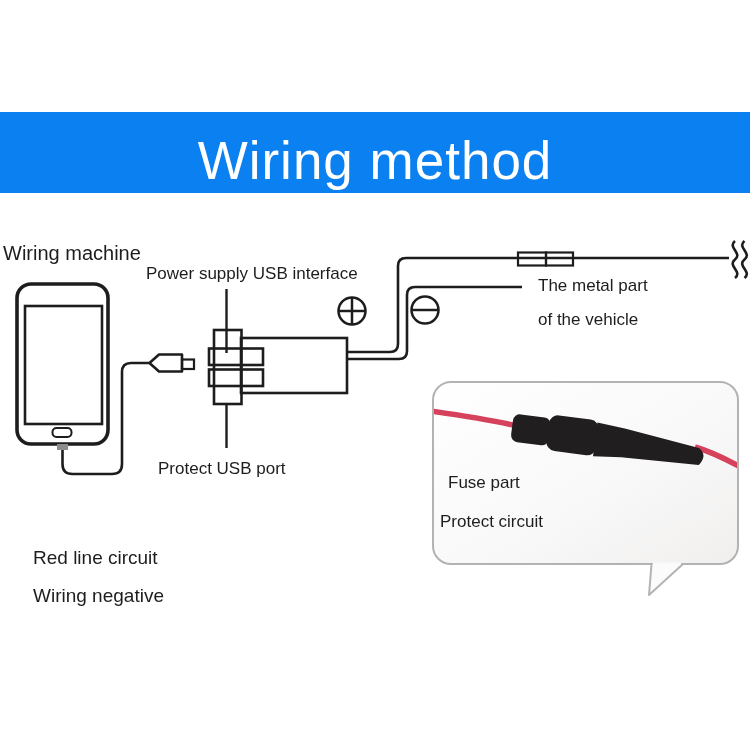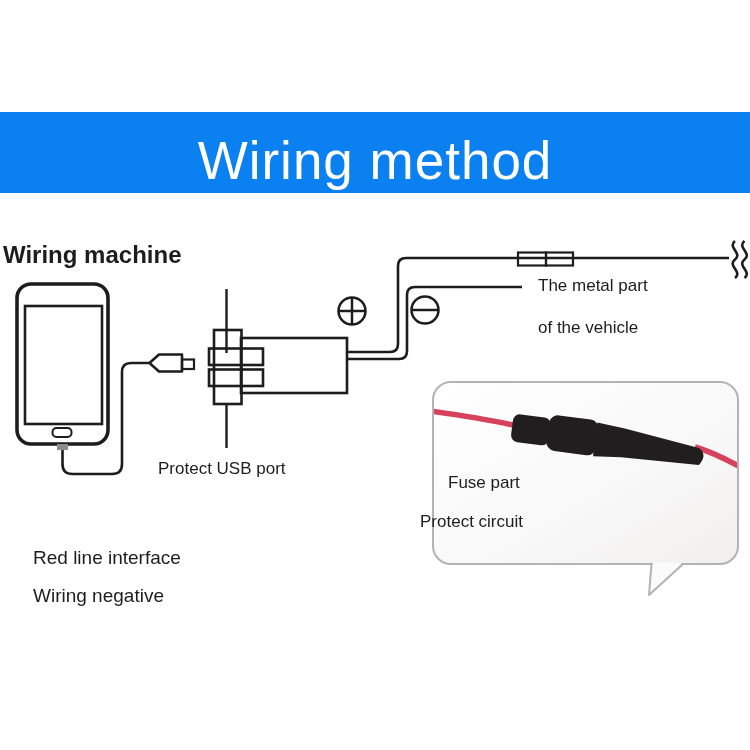--- a/index.html
+++ b/index.html
@@ -11,28 +11,28 @@
     position:absolute;left:0;top:112px;width:750px;height:81px;
     background:var(--color-banner,#0b80f0);
     display:flex;align-items:flex-end;justify-content:center;
   }
   .banner-title{
     color:#ffffff;font-size:53px;font-weight:400;letter-spacing:1px;line-height:1;
     padding-bottom:6px;
   }
   .diagram-svg{position:absolute;left:0;top:0;width:750px;height:750px;}
   .label{position:absolute;line-height:1.1;white-space:nowrap;}
-  .lbl-wiring-machine{left:3px;top:242px;font-size:24px;font-weight:700;}
+  .lbl-wiring-machine{left:3px;top:242px;font-size:20px;font-weight:400;}
   .lbl-usb-interface{left:146px;top:265px;font-size:17px;}
   .lbl-connect-usb{left:158px;top:460px;font-size:17px;}
   .lbl-power-wire{left:468px;top:215px;font-size:20px;font-weight:600;}
   .lbl-metal-part{left:538px;top:277px;width:140px;font-size:17px;white-space:normal;}
-  .lbl-metal-part .line2{margin-top:23px;}
+  .lbl-metal-part .line2{margin-top:15px;}
   .lbl-fuse-wire{left:448px;top:474px;font-size:17px;}
-  .lbl-protect-circuit{left:420px;top:513px;font-size:17px;}
+  .lbl-protect-circuit{left:440px;top:513px;font-size:17px;}
   .lbl-red-positive{left:33px;top:548px;font-size:19px;}
   .lbl-black-negative{left:33px;top:586px;font-size:19px;}
   .ink{stroke:var(--color-line,#1d1d1d);fill:none;}
 </style>
 </head>
 <body>
 
 <div class="stage">
 
   <div class="banner">
@@ -109,23 +109,24 @@
           <rect x="548" y="410" width="50" height="36" rx="9"></rect>
           <path d="M596,412 L624,414.5 L700,424 Q710,430 702,441 L624,443.5 L596,446 Z"></path>
         </g>
       </g>
       <line x1="653" y1="564" x2="681" y2="564" stroke="#fbfafa" stroke-width="3.2"></line>
       <path d="M651.5,564 L649,595 L683,564" fill="#fcfbfb" stroke="var(--color-bubble-border,#b3b3b3)" stroke-width="2" stroke-linejoin="round"></path>
     </g>
   </svg>
 
   <div class="label lbl-wiring-machine">Wiring machine</div>
+  <div class="label lbl-usb-interface">Power supply USB interface</div>
   <div class="label lbl-connect-usb">Protect USB port</div>
   <div class="label lbl-metal-part">
     <div class="line1">The metal part</div>
     <div class="line2">of the vehicle</div>
   </div>
   <div class="label lbl-fuse-wire">Fuse part</div>
   <div class="label lbl-protect-circuit">Protect circuit</div>
-  <div class="label lbl-red-positive">Red line interface</div>
+  <div class="label lbl-red-positive">Red line circuit</div>
   <div class="label lbl-black-negative">Wiring negative</div>
 
 </div>
 
 </body></html>

